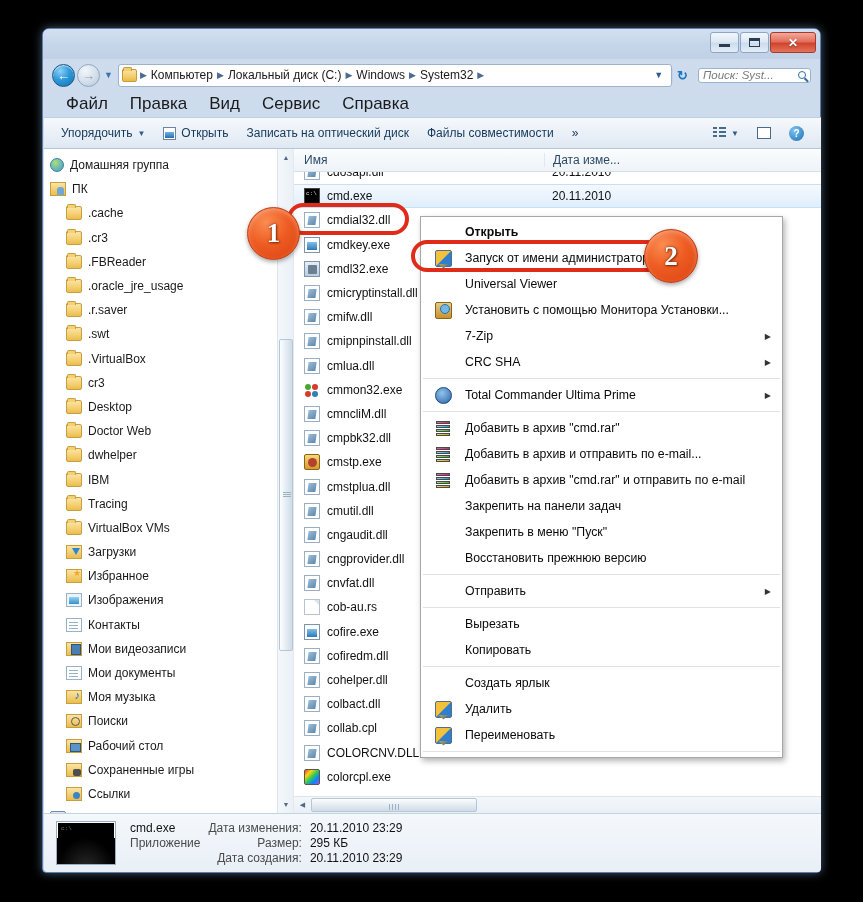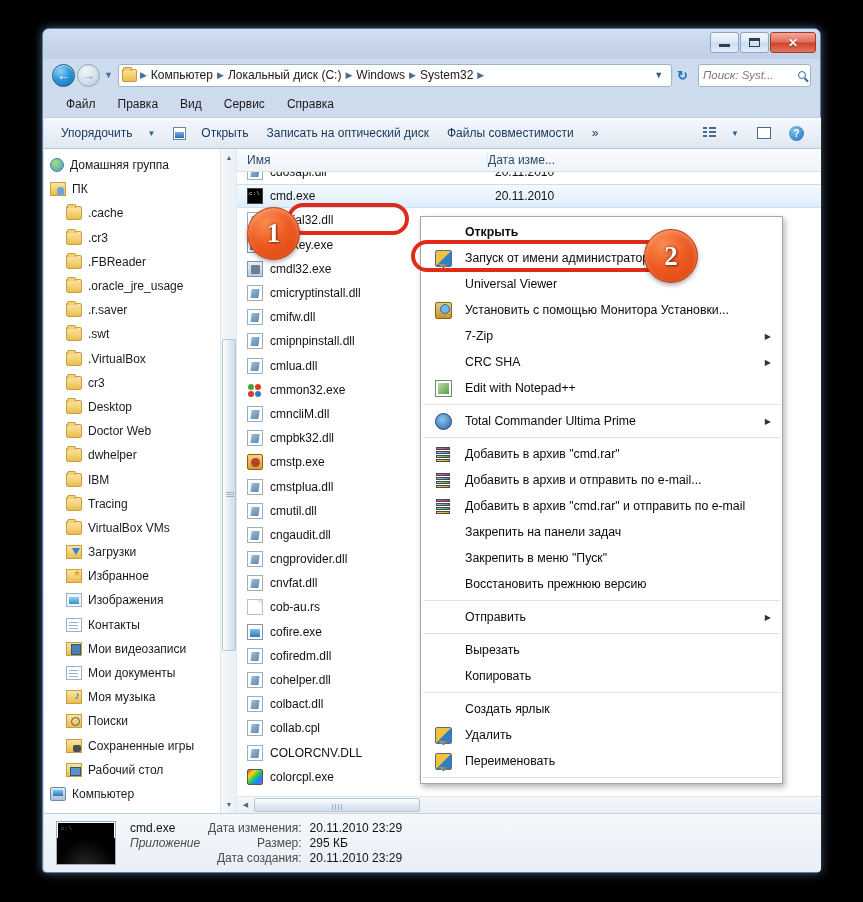--- a/index.html
+++ b/index.html
@@ -73,55 +73,55 @@
   }
   .folder-ico:before {
     content:""; position:absolute; left:0; top:-3px; width:7px; height:3px;
     background:#f4cf71; border:1px solid #c79a3a; border-bottom:none; border-radius:2px 2px 0 0;
   }
   .crumb { font-size: 12px; color: #1a1a1a; padding: 0 3px; white-space: nowrap; }
   .crumbsep { color: #4b6b8f; font-size: 9px; padding: 0 1px; }
   .addr-caret { color:#2d5d8c; font-size:9px; padding:0 6px; }
   .refresh { color:#1c76c0; font-size:13px; font-weight:bold; padding:0 4px; border-left:1px solid #c5d3e2; }
   .searchbox {
-    width: 113px; height: 23px; margin-left: 6px; background:#fff;
+    width: 113px; height: 15px; margin-left: 6px; background:#fff;
     border: 1px solid #9cb3cb; border-radius: 3px;
     display:flex; align-items:center; padding: 0 4px; flex:none;
   }
   .searchbox .ph { flex:1; font-size:11.5px; color:#7b7b7b; font-style:italic; white-space:nowrap; overflow:hidden; }
   .mag { width:8px;height:8px;border:1.6px solid #2f6ca5;border-radius:50%;position:relative;flex:none; }
   .mag:after{content:"";position:absolute;right:-4px;bottom:-3px;width:5px;height:1.6px;background:#2f6ca5;transform:rotate(45deg);}
 
   
   .menubar { position:absolute; left:0; top:62px; width:100%; height:26px; display:flex; align-items:center; padding-left:12px; gap:0; }
-  .menubar span { font-size:12px; color:#1b1b1b; padding:2px 11px; }
+  .menubar span { font-size:17px; color:#1b1b1b; padding:2px 11px; }
 
   
   .toolbar {
     position:absolute; left:1px; top:88px; width:777px; height:32px;
     background: linear-gradient(to bottom, #f6f9fc 0%, #eaf0f7 50%, #dfe8f2 100%);
     border-top:1px solid #bdd0e3; border-bottom:1px solid #b3c6da;
     display:flex; align-items:center; padding:0 8px;
   }
-  .tbitem { font-size:12px; color:#14375c; padding:3px 9px; display:flex; align-items:center; gap:15px; white-space:nowrap; }
+  .tbitem { font-size:12px; color:#14375c; padding:3px 9px; display:flex; align-items:center; gap:5px; white-space:nowrap; }
   .tb-caret { font-size:8px; color:#2d5d8c; }
   .tb-spacer { flex:1; }
   .openico { width:13px;height:13px;background:#fff;border:1px solid #6a86a4;position:relative;flex:none; }
   .openico:after{content:"";position:absolute;left:1px;top:4px;right:1px;bottom:1px;background:linear-gradient(to bottom,#6fb2e8,#2a6fae);}
   .viewico { width:13px; height:12px; position:relative; }
   .viewico i { position:absolute; left:0; width:4px; height:2px; background:#4a6a8c; }
   .viewico b { position:absolute; left:6px; width:7px; height:2px; background:#4a6a8c; }
   .paneico { width:14px;height:12px;border:1.5px solid #4a6a8c;background:#fff; }
   .helpico { width:15px;height:15px;border-radius:50%;
      background:radial-gradient(circle at 35% 30%,#7cc3f0,#1a6fb5); color:#fff;
      font-size:10px; font-weight:bold; display:flex;align-items:center;justify-content:center; }
 
   
   .panes { position:absolute; left:1px; top:120px; width:777px; height:664px; background:#fff; display:flex; }
-  .sidebar { width:192px; height:100%; background:#fff; position:relative; overflow:hidden; padding-top:4px; }
+  .sidebar { width:249px; height:100%; background:#fff; position:relative; overflow:hidden; padding-top:4px; }
   .treerow { display:flex; align-items:center; height:24.2px; font-size:12px; color:#1a1a1a; white-space:nowrap; padding-left:6px; }
   .treerow.lvl1 { padding-left:22px; }
   .ticon { width:16px;height:14px;margin-right:6px;flex:none;position:relative; }
   .ic-folder { background:linear-gradient(to bottom,#fbe4a4 0%,#f5d176 55%,#eabd4e 100%); border:1px solid #c99f3e; border-radius:1px 2px 2px 2px; }
   .ic-folder:before{content:"";position:absolute;left:0;top:-3px;width:7px;height:3px;background:#f5d176;border:1px solid #c99f3e;border-bottom:none;border-radius:2px 2px 0 0;}
   .ic-home { border-radius:50%; background:radial-gradient(circle at 35% 30%,#a8e07c,#3f9ad4); border:1px solid #3b7ea8; width:14px;height:14px; }
   .ic-user { background:linear-gradient(to bottom,#fbe4a4,#eabd4e); border:1px solid #c99f3e; }
   .ic-user:after{content:"";position:absolute;right:1px;bottom:0;width:7px;height:8px;background:#6fa8d6;border-radius:3px 3px 0 0;}
   .ic-dl { background:linear-gradient(to bottom,#fbe4a4,#eabd4e); border:1px solid #c99f3e; }
   .ic-dl:after{content:"";position:absolute;left:5px;top:2px;width:0;height:0;border-left:4px solid transparent;border-right:4px solid transparent;border-top:7px solid #2c86d8;}
@@ -151,21 +151,21 @@
   .sb-arrow { width:16px;height:17px; display:flex;align-items:center;justify-content:center; font-size:7px; color:#4c6a88; }
   .sb-thumb { position:absolute; left:1px; width:14px;
      background:linear-gradient(to right,#fdfefe,#e4ecf3 50%,#cfdbe6);
      border:1px solid #b5c6d6; border-radius:2px; }
   .sb-grip { position:absolute; left:3px; width:8px; height:6px; }
   .sb-grip i { display:block; height:1px; background:#9eb0c2; margin-bottom:1px; }
 
   .filepane { flex:1; position:relative; background:#fff; border-left:1px solid #e2e9f0; overflow:hidden; }
   .colhdr { height:23px; background:linear-gradient(to bottom,#fbfdfe,#eef3f8); border-bottom:1px solid #d6e0ea; display:flex; align-items:center; }
   .colhdr .c1 { width:250px; padding-left:10px; font-size:12px; color:#2b4a68; }
-  .colhdr .c2 { flex:1; padding-left:0; font-size:12px; color:#2b4a68; border-left:1px solid #e0e8f0; }
+  .colhdr .c2 { flex:1; padding-left:8px; font-size:12px; color:#2b4a68; border-left:1px solid #e0e8f0; }
   .flist { position:absolute; left:0; top:23px; right:0; bottom:17px; overflow:hidden; }
   .frow { display:flex; align-items:center; height:24.2px; font-size:12px; color:#111; white-space:nowrap; }
   .frow.sel { background:linear-gradient(to bottom,#f4f9fe,#dfeefc); border-top:1px solid #c8e0f5; border-bottom:1px solid #c8e0f5; }
   .fname { width:250px; display:flex; align-items:center; padding-left:10px; }
   .fdate { flex:1; padding-left:8px; color:#111; }
   .fico { width:16px; height:16px; margin-right:7px; flex:none; position:relative; }
   .i-dll { background:#fff; border:1px solid #9aafc2; }
   .i-dll:after{content:"";position:absolute;left:3px;top:3px;width:8px;height:9px;background:linear-gradient(135deg,#9bbdd8,#5f88ad);transform:skewX(-8deg);}
   .i-cmd { background:#000; border:1px solid #444; }
   .i-cmd:after{content:"c:\\";position:absolute;left:1px;top:1px;font-size:6px;color:#ddd;font-family:"Liberation Mono",monospace;}
@@ -191,21 +191,21 @@
   .statusbar { position:absolute; left:1px; top:784px; width:777px; height:59px;
      background:linear-gradient(to bottom,#f4f8fb,#e8eff6); border-top:1px solid #c3d3e2;
      display:flex; align-items:center; padding:0 12px; border-radius:0 0 4px 4px; }
   .stthumb { width:60px; height:44px; background:#000; border:1px solid #9aaec1;
      box-shadow:0 0 0 1px #fff inset; position:relative; flex:none; margin-right:14px; }
   .stthumb:after{content:"";position:absolute;left:0;bottom:0;width:100%;height:26px;
      background:radial-gradient(ellipse at 50% 120%,#2a2a2a 0%,#000 70%);}
   .stthumb:before{content:"c:\\";position:absolute;left:4px;top:3px;font-size:6px;color:#777;font-family:"Liberation Mono",monospace;}
   .sttbl { display:grid; grid-template-columns:auto auto auto; column-gap:8px; row-gap:1px; align-items:center; }
   .stname { font-size:12px; color:#111; }
-  .sttype { font-size:12px; color:#4a4a4a;font-style:italic; }
+  .sttype { font-size:12px; color:#4a4a4a; }
   .stlbl { font-size:12px; color:#4a4a4a; text-align:right; }
   .stval { font-size:12px; color:#111; }
 
   
   #ctxmenu {
     position:absolute; left:420px; top:216px; width:363px;
     background:#fff; border:1px solid #a7a7a7; box-shadow:2px 3px 6px rgba(0,0,0,.30);
     padding:2px 0;
   }
   .mi { display:flex; align-items:center; height:26px; padding-left:44px; padding-right:10px;
@@ -438,26 +438,30 @@
             </div>
             <div class="treerow lvl1">
               <span class="ticon ic-mus"></span>
               <span>Моя музыка</span>
             </div>
             <div class="treerow lvl1">
               <span class="ticon ic-srch"></span>
               <span>Поиски</span>
             </div>
             <div class="treerow lvl1">
+              <span class="ticon ic-desk"></span>
+              <span>Рабочий стол</span>
+            </div>
+            <div class="treerow lvl1">
               <span class="ticon ic-game"></span>
               <span>Сохраненные игры</span>
             </div>
             <div class="treerow lvl1">
-              <span class="ticon ic-desk"></span>
-              <span>Рабочий стол</span>
+              <span class="ticon ic-link"></span>
+              <span>Ссылки</span>
             </div>
             <div class="treerow lvl0">
               <span class="ticon ic-pc"></span>
               <span>Компьютер</span>
             </div>
           </div>
         <div class="sb-v">
           <div class="sb-arrow">▲</div>
           <div class="sb-thumb" style="top:190px; height:312px;">
             <div class="sb-grip" style="top:152px;">
@@ -700,24 +704,20 @@
         <span>Установить с помощью Монитора Установки...</span>
       </div>
       <div class="mi">
         <span>7-Zip</span>
         <span class="marrow">▶</span>
       </div>
       <div class="mi">
         <span>CRC SHA</span>
         <span class="marrow">▶</span>
       </div>
-      <div class="mi">
-        <span class="mico ic-npp"></span>
-        <span>Edit with Notepad++</span>
-      </div>
       <div class="msep"></div>
       <div class="mi">
         <span class="mico ic-tc"></span>
         <span>Total Commander Ultima Prime</span>
         <span class="marrow">▶</span>
       </div>
       <div class="msep"></div>
       <div class="mi">
         <span class="mico ic-rar">
           <i></i>

